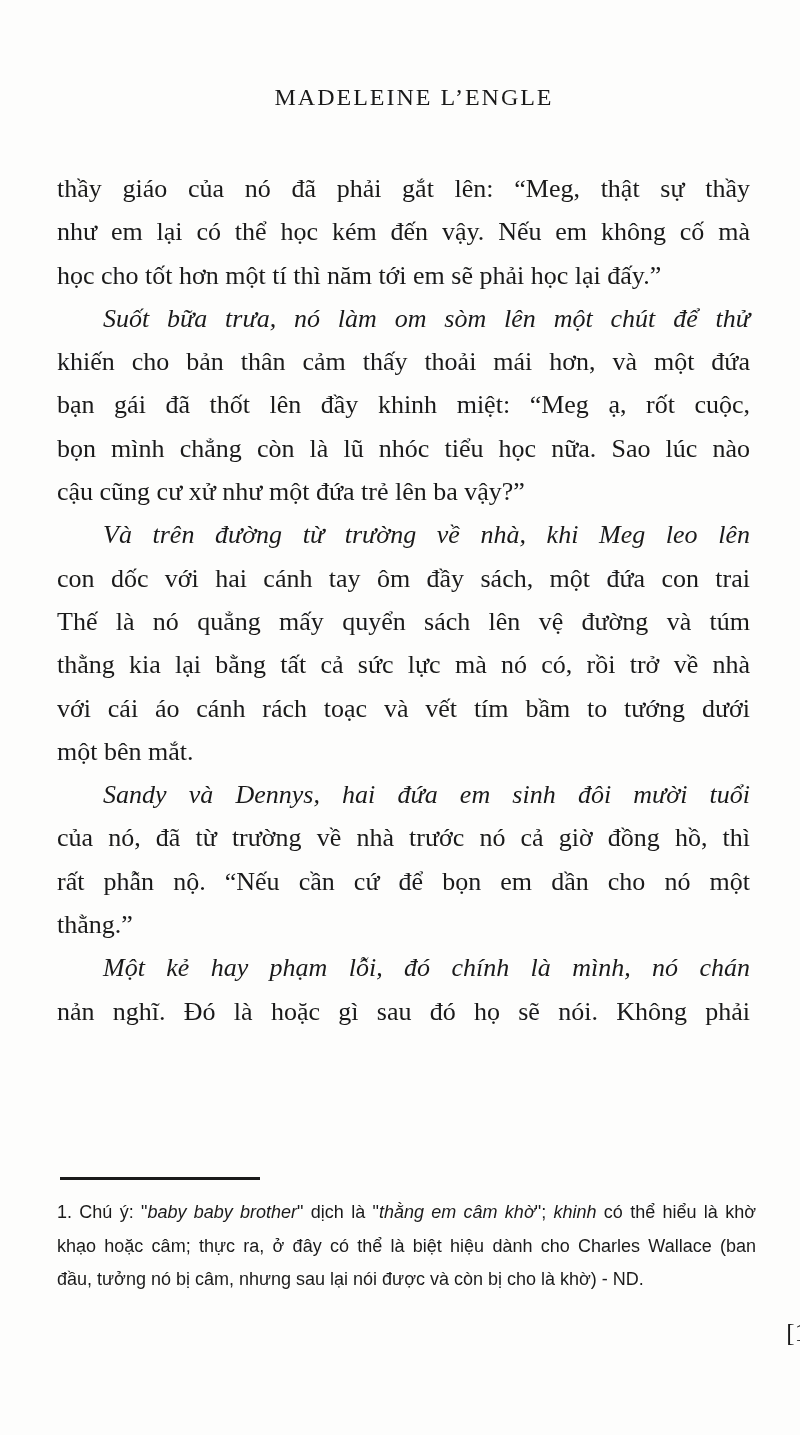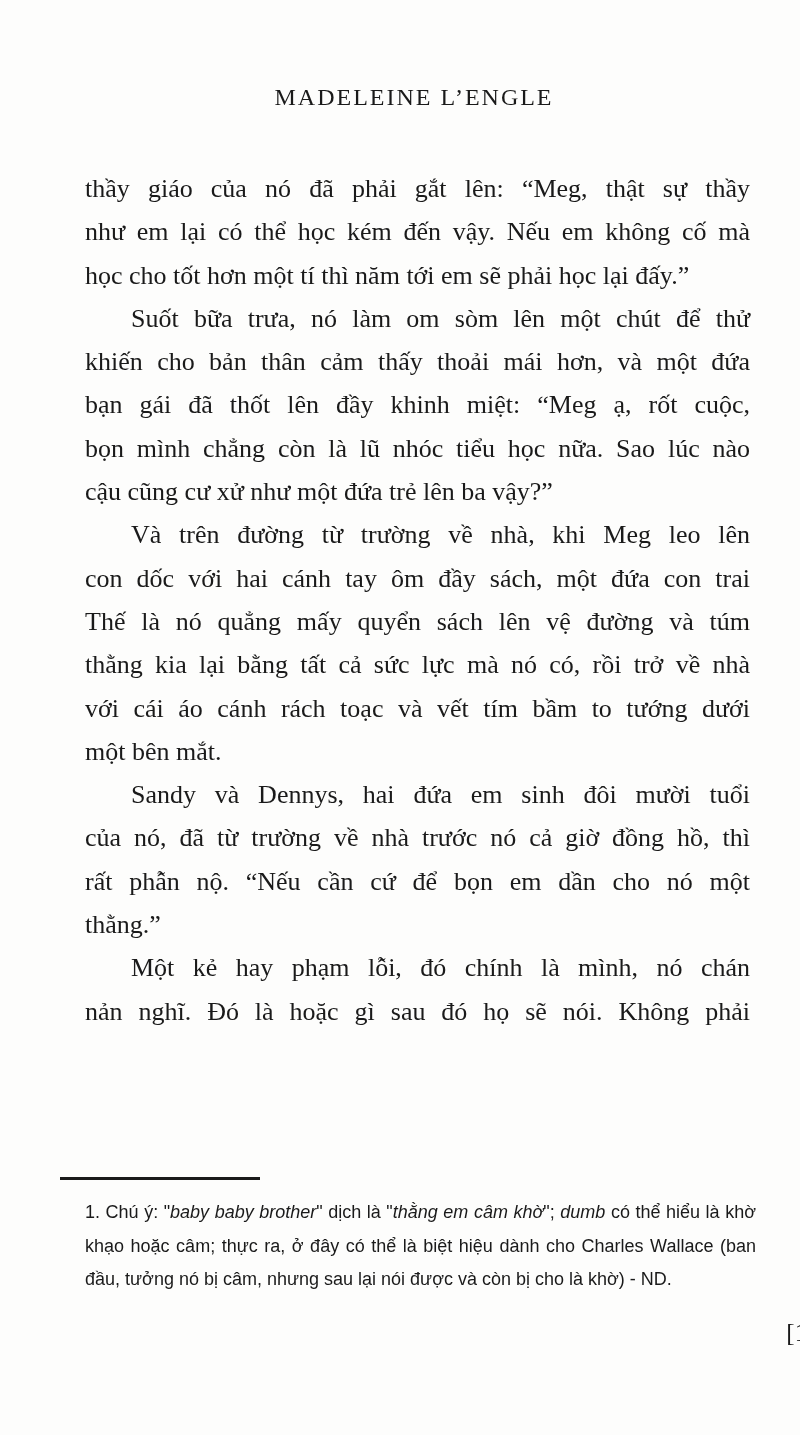--- a/index.html
+++ b/index.html
@@ -26,28 +26,28 @@
     position: absolute;
     top: 167px;
     left: 57px;
     width: 693px;
     font-family: "Liberation Serif", "DejaVu Serif", serif;
     font-size: 26px;
     line-height: 43.3px;
   }
   .line {
     white-space: nowrap;
-    margin-left: 28px;
   }
   .line.just {
     text-align: justify;
     text-align-last: justify;
   }
   .line.indent {
     text-indent: 46px;
+    font-style: italic;
   }
   .fnref {
     font-weight: 700;
     font-size: 60%;
     vertical-align: super;
     line-height: 0;
   }
   .fn-divider {
     position: absolute;
     top: 1177px;
@@ -102,19 +102,19 @@
       <div class="line just"><span>của nó, đã từ trường về nhà trước nó cả giờ đồng hồ, thì</span></div>
       <div class="line just"><span>rất phẫn nộ. “Nếu cần cứ để bọn em dần cho nó một</span></div>
       <div class="line"><span>thằng.”</span></div>
       <div class="line just indent"><span>Một kẻ hay phạm lỗi, đó chính là mình, nó chán</span></div>
       <div class="line just"><span>nản nghĩ. Đó là hoặc gì sau đó họ sẽ nói. Không phải</span></div>
     </div>
 
   <div class="fn-divider"></div>
 
   <div class="footnote">
-      <div class="line just"><span>1. Chú ý: "</span><em>baby baby brother</em><span>" dịch là "</span><em>thằng em câm khờ</em><span>"; </span><em>dumb</em><span> có thể hiểu là khờ</span></div>
+      <div class="line just"><span>1. Chú ý: "</span><em>baby baby brother</em><span>" dịch là "</span><em>thằng em câm khờ</em><span>"; </span><em>khinh</em><span> có thể hiểu là khờ</span></div>
       <div class="line just"><span>khạo hoặc câm; thực ra, ở đây có thể là biệt hiệu dành cho Charles Wallace (ban</span></div>
       <div class="line"><span>đầu, tưởng nó bị câm, nhưng sau lại nói được và còn bị cho là khờ) - ND.</span></div>
     </div>
 
   <div class="page-number">[14]</div>
 </div>
 
 </body></html>

